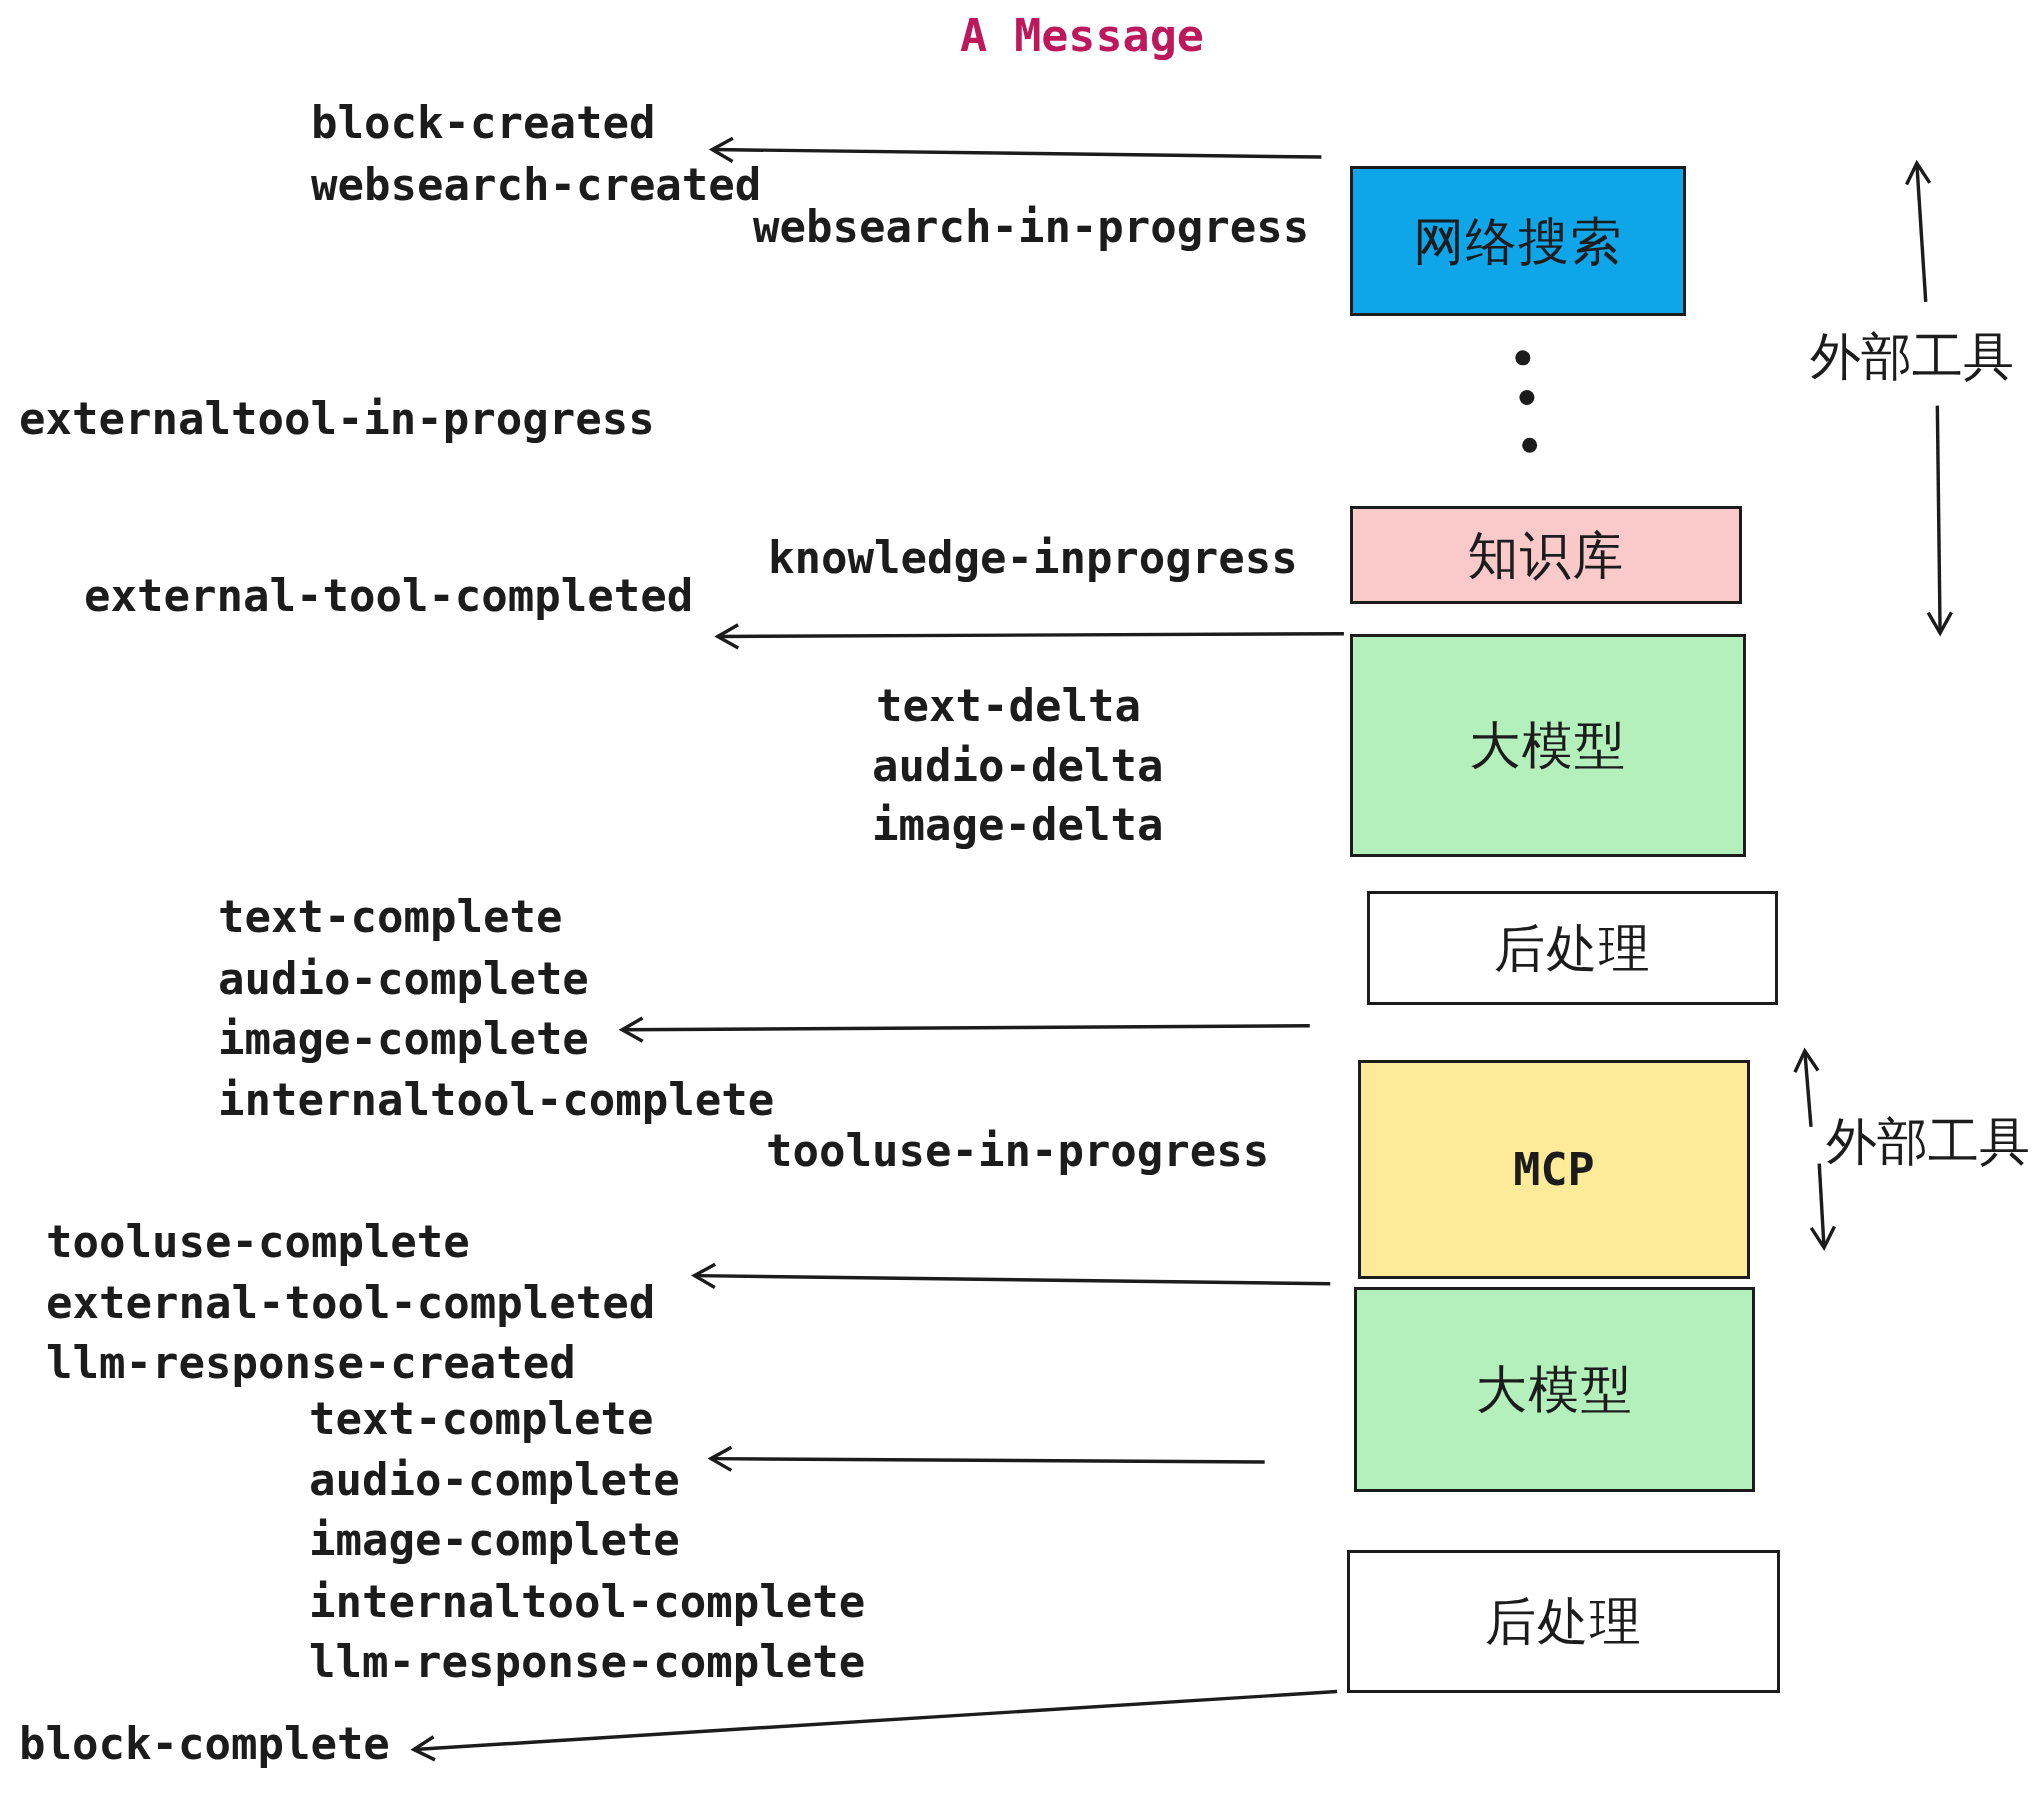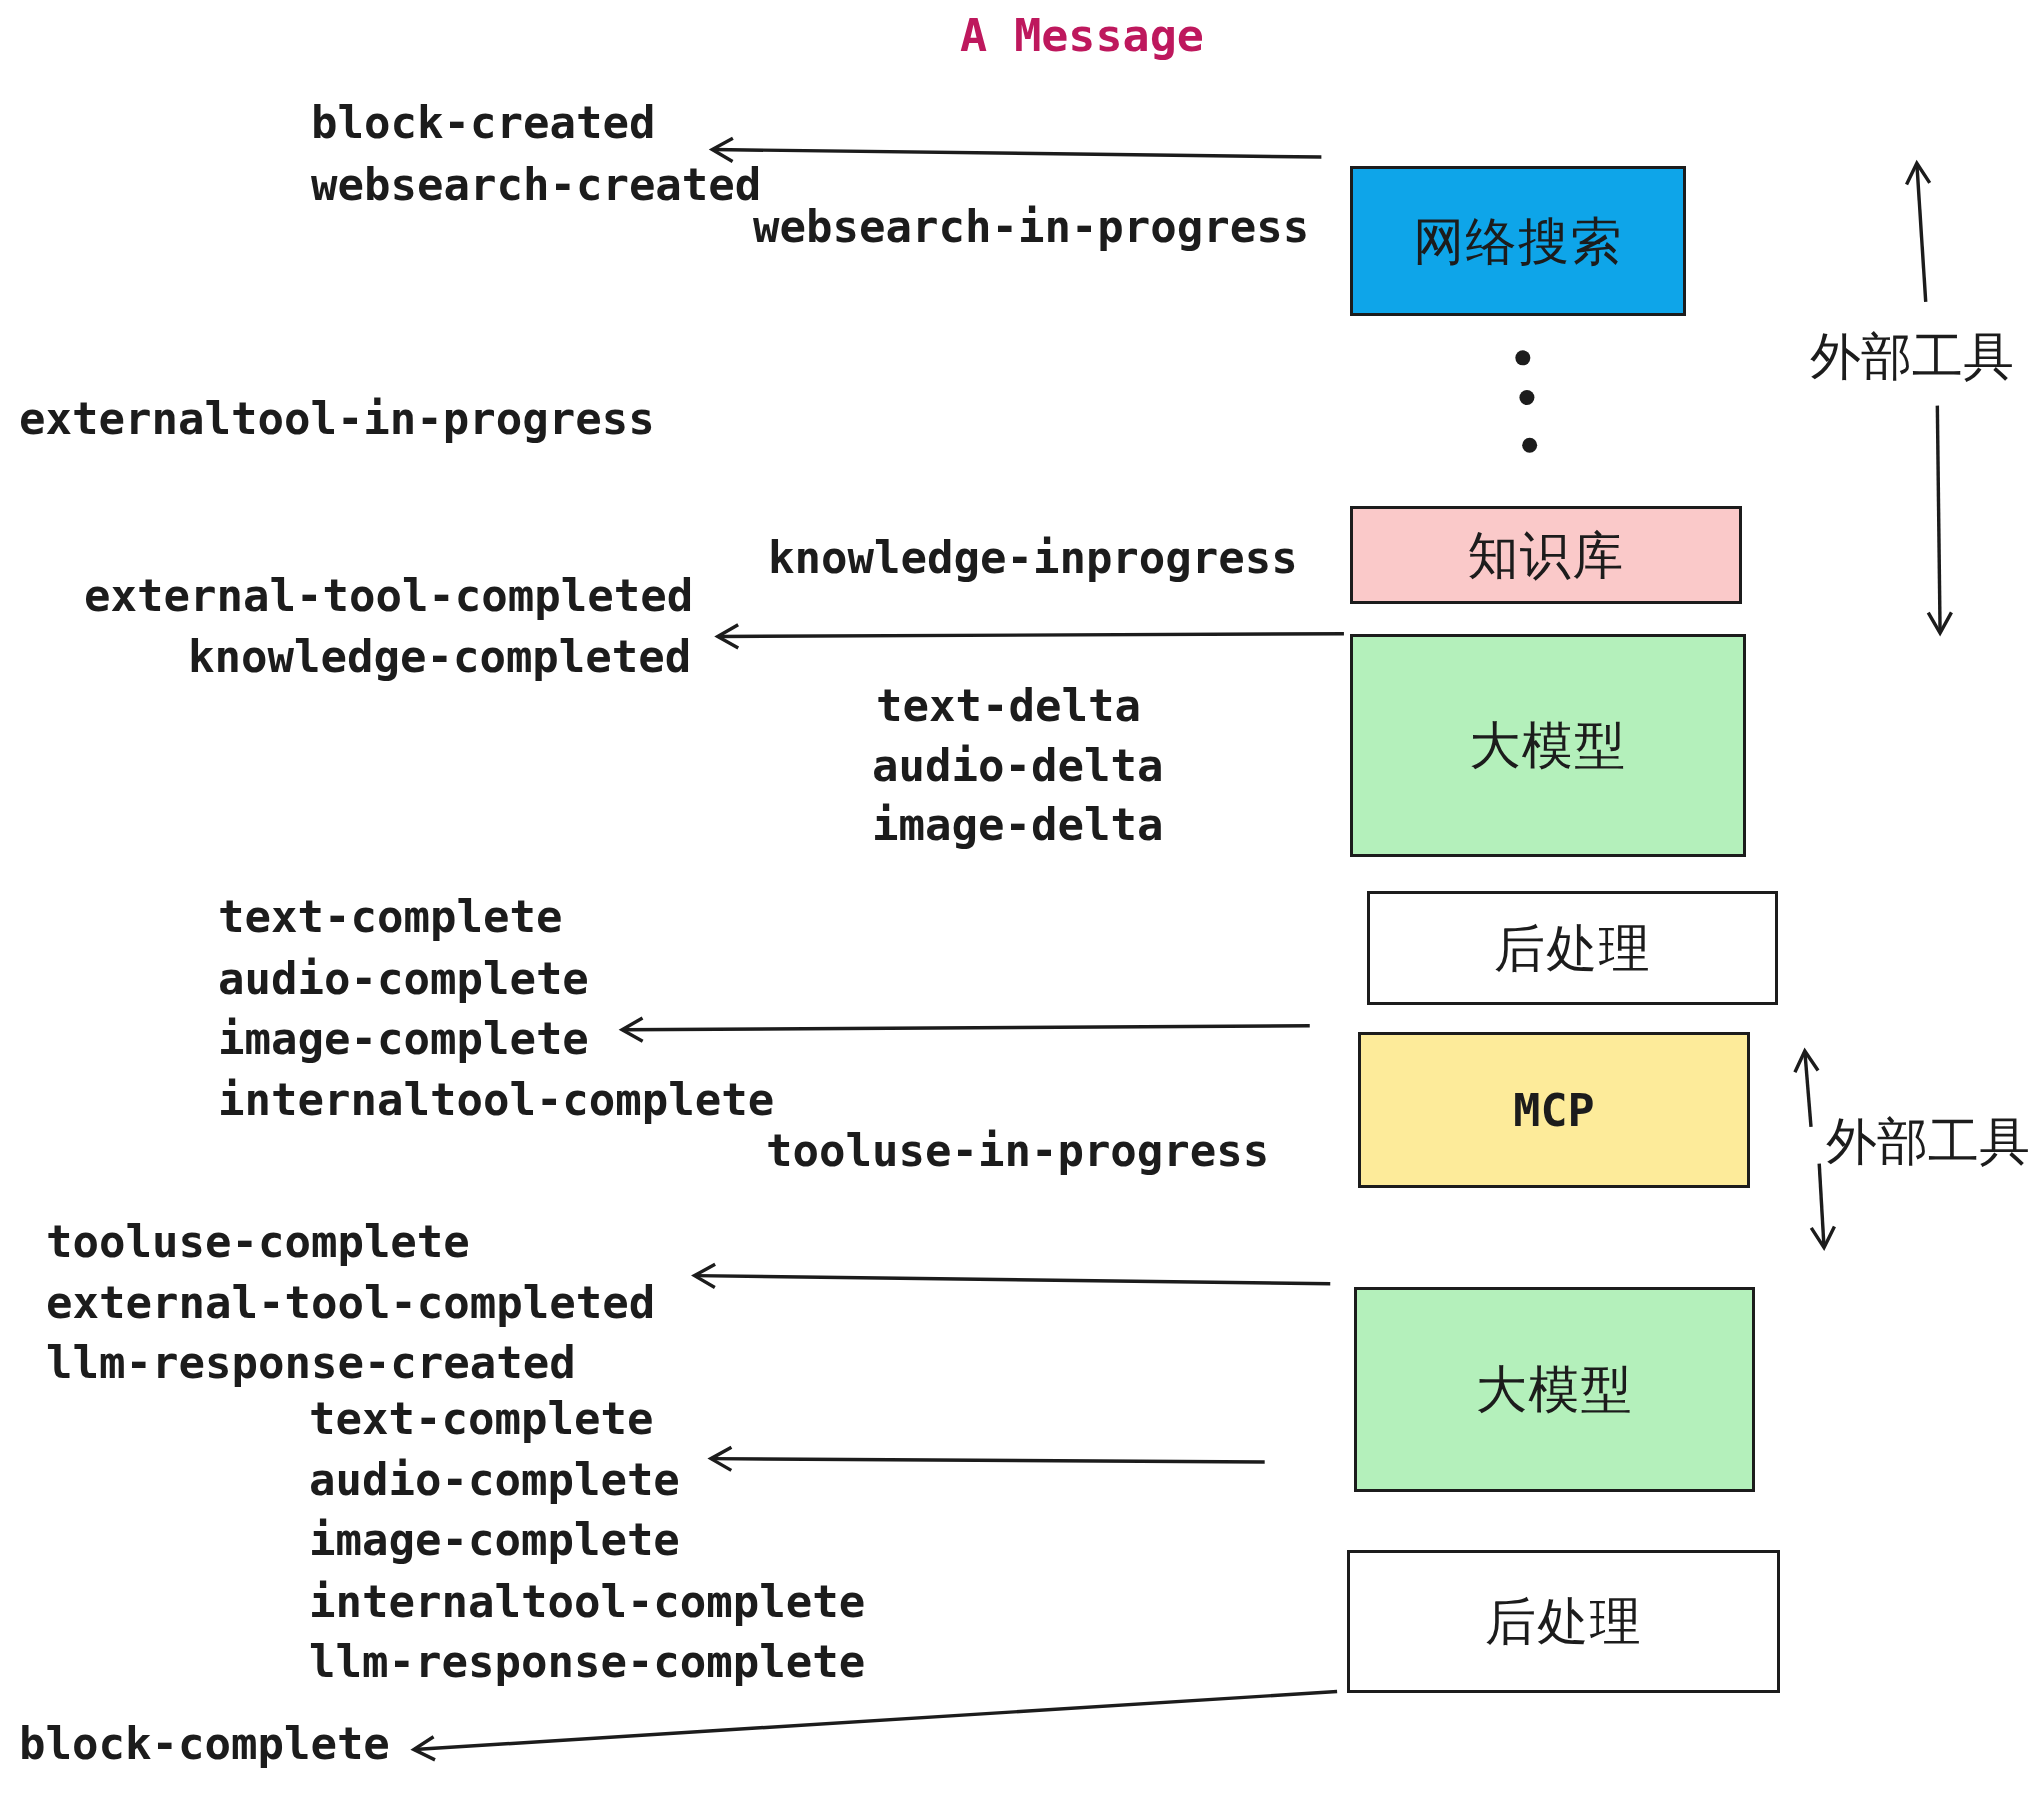--- a/index.html
+++ b/index.html
@@ -48,21 +48,20 @@
   </svg>
 
   <div class="title" style="left:960px;top:11px;">A Message</div>
 
   <div class="event" style="left:311px;top:99px;">block-created</div>
   <div class="event" style="left:311px;top:161px;">websearch-created</div>
   <div class="event" style="left:753px;top:203px;">websearch-in-progress</div>
   <div class="event" style="left:19px;top:395px;">externaltool-in-progress</div>
   <div class="event" style="left:768px;top:534px;">knowledge-inprogress</div>
   <div class="event" style="left:84px;top:572px;">external-tool-completed</div>
-  <div class="event" style="left:188px;top:633px;">knowledge-completed</div>
   <div class="event" style="left:876px;top:682px;">text-delta</div>
   <div class="event" style="left:872px;top:742px;">audio-delta</div>
   <div class="event" style="left:872px;top:801px;">image-delta</div>
   <div class="event" style="left:218px;top:893px;">text-complete</div>
   <div class="event" style="left:218px;top:955px;">audio-complete</div>
   <div class="event" style="left:218px;top:1015px;">image-complete</div>
   <div class="event" style="left:218px;top:1076px;">internaltool-complete</div>
   <div class="event" style="left:766px;top:1127px;">tooluse-in-progress</div>
   <div class="event" style="left:46px;top:1218px;">tooluse-complete</div>
   <div class="event" style="left:46px;top:1279px;">external-tool-completed</div>
@@ -83,21 +82,21 @@
   </div>
 
   <div class="box" style="left: 1350px; top: 634px; width: 396px; height: 223px; background-color: rgb(180, 240, 187);">
     <span class="zh">大模型</span>
   </div>
 
   <div class="box" style="left: 1367px; top: 891px; width: 411px; height: 114px; background-color: rgb(255, 255, 255);">
     <span class="zh">后处理</span>
   </div>
 
-  <div class="box" style="left: 1358px; top: 1032px; width: 392px; height: 156px; background-color: rgb(253, 235, 154);">
+  <div class="box" style="left: 1358px; top: 1060px; width: 392px; height: 219px; background-color: rgb(253, 235, 154);">
     <span class="mono">MCP</span>
   </div>
 
   <div class="box" style="left: 1354px; top: 1287px; width: 401px; height: 205px; background-color: rgb(180, 240, 187);">
     <span class="zh">大模型</span>
   </div>
 
   <div class="box" style="left: 1347px; top: 1550px; width: 433px; height: 143px; background-color: rgb(255, 255, 255);">
     <span class="zh">后处理</span>
   </div>

